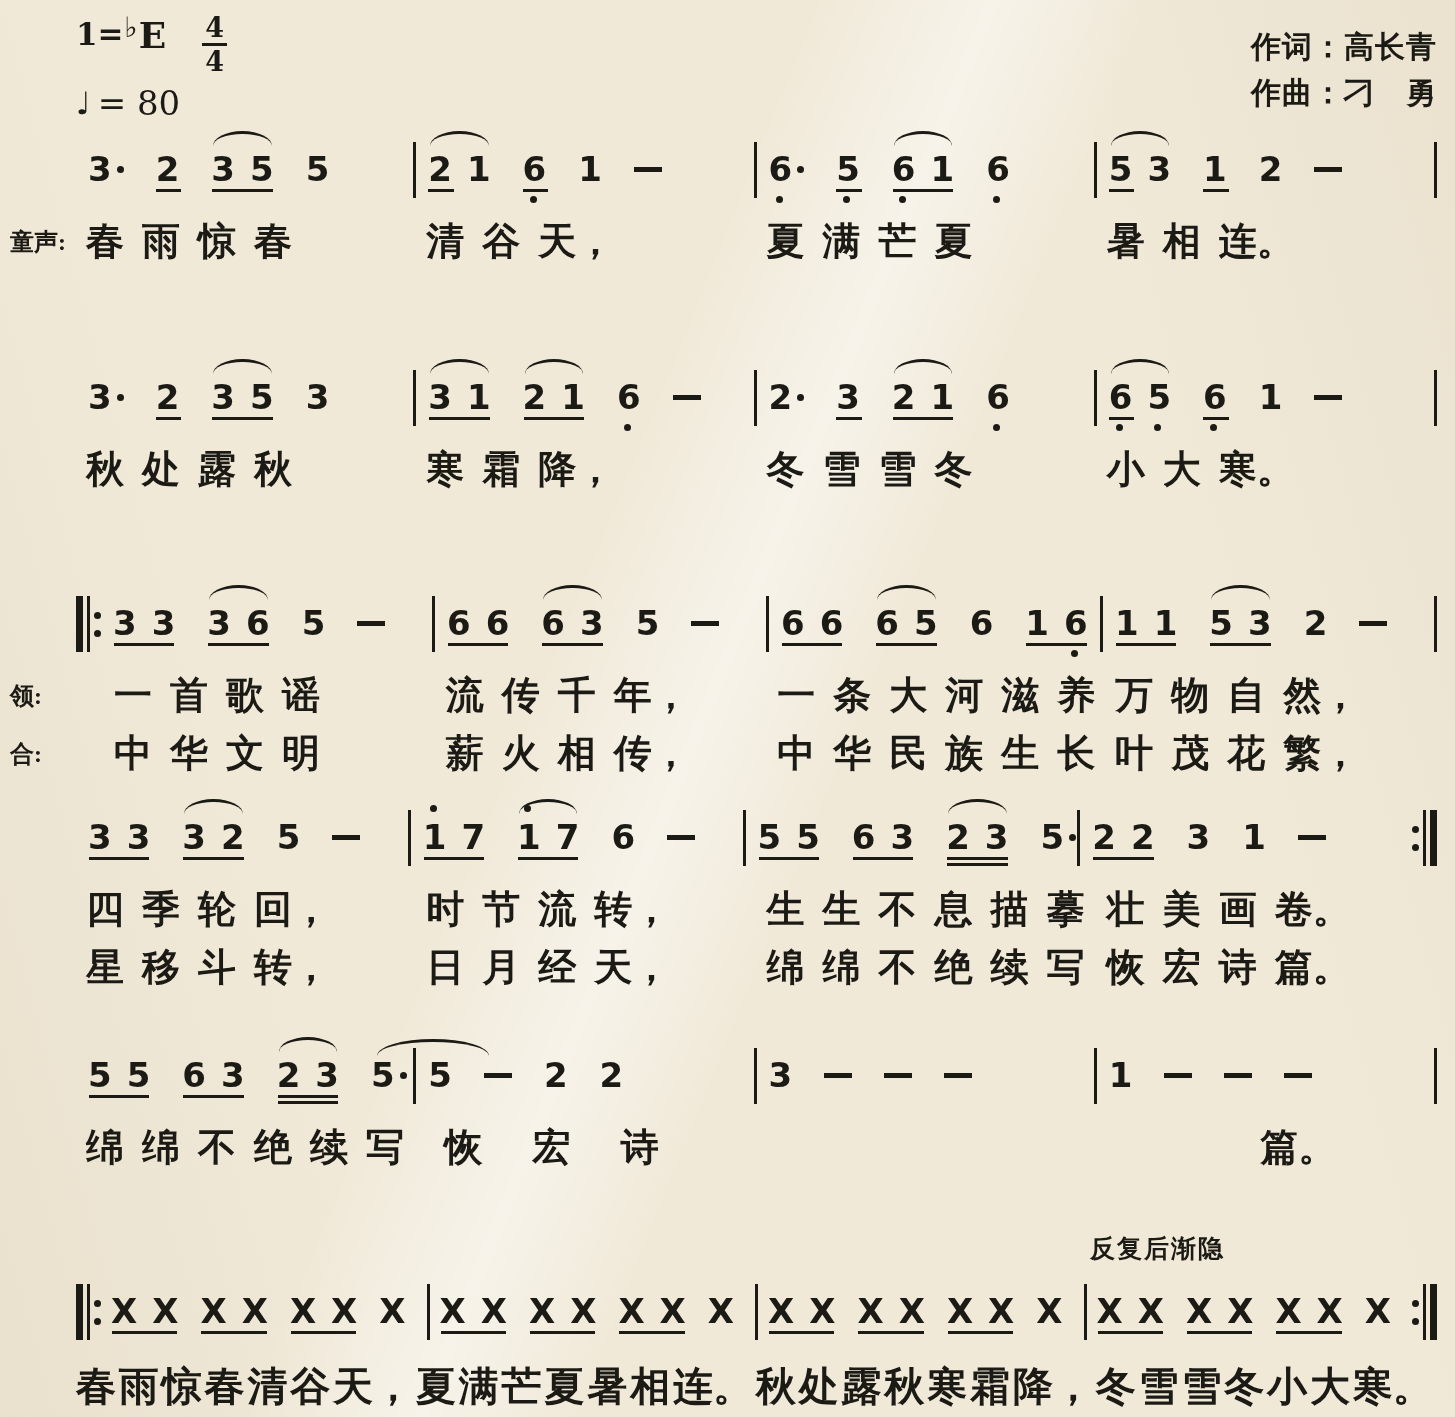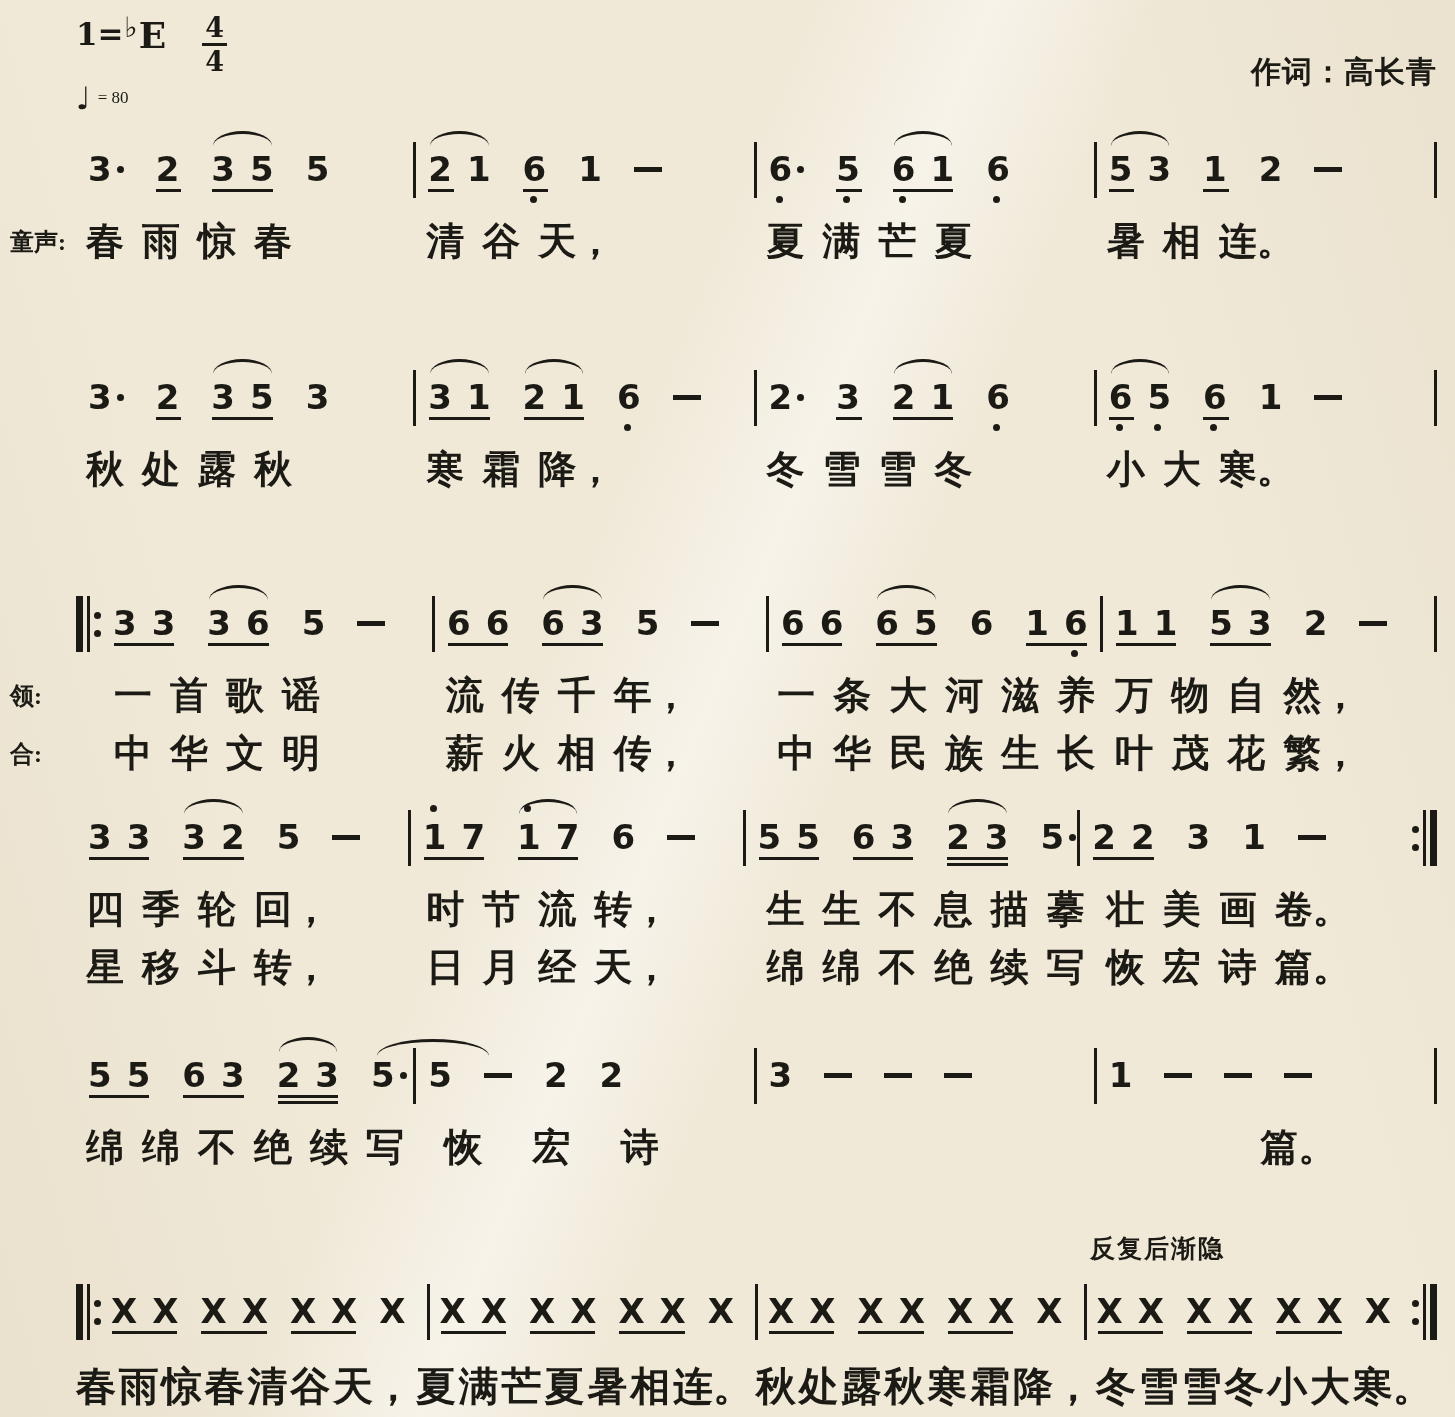--- a/index.html
+++ b/index.html
@@ -19,22 +19,22 @@
   .header{position:relative; height:108px;}
   .keyrow{display:flex; align-items:flex-start; font-family:"DejaVu Serif",serif; font-weight:700;}
   .k1{font-size:31px; line-height:36px;}
   .flat{font-size:28px; line-height:24px; margin:0 1px; font-family:"DejaVu Sans",sans-serif;}
   .keyE{font-size:36px; line-height:38px;}
   .frac{display:inline-flex; flex-direction:column; align-items:center; margin-left:36px; transform:translateY(-2px);}
   .fn{font:700 27px/27px "DejaVu Serif",serif;}
   .fbar{width:25px; height:3px; background:var(--ink); margin:2px 0;}
   .temporow{margin-top:6px; display:flex; align-items:center; gap:7px; font-family:"DejaVu Serif",serif;}
   .tnote{font-size:31px; line-height:30px; font-family:"DejaVu Sans",sans-serif;}
-  .teq{font-size:17px;font-family:Liberation Serif, serif;}
-  .credits{position:absolute; right:0; top:8px;margin-top:25px;}
+  .teq{font-size:34px;}
+  .credits{position:absolute; right:0; top:8px;}
   .credit{font-size:30px; line-height:46px; font-weight:600; letter-spacing:1px; text-align:left;}
 
   
   #score .system{position:relative;}
   #score .system:nth-child(1){margin-top:6px;}
   #score .system:nth-child(2){margin-top:94px;}
   #score .system:nth-child(3){margin-top:92px;}
   #score .system:nth-child(4){margin-top:22px;}
   #score .system:nth-child(5){margin-top:46px;}
   #score .system:nth-child(6){margin-top:102px;text-align:center;}
@@ -97,20 +97,23 @@
       </div>
       <div class="temporow">
         <span class="tnote">♩</span>
         <span class="teq">= 80</span>
       </div>
     </div>
     <div class="credits">
       <div class="credit">
         <span>作词：</span><span>高长青</span>
       </div>
+      <div class="credit">
+        <span>作曲：</span><span>刁　勇</span>
+      </div>
     </div>
   </div>
 
   <div id="score">
       <div class="system">
         <div class="nrow">
           <div class="meas">
             <div class="nt">
               <span class="d">3</span>
               <span class="adot"></span>

